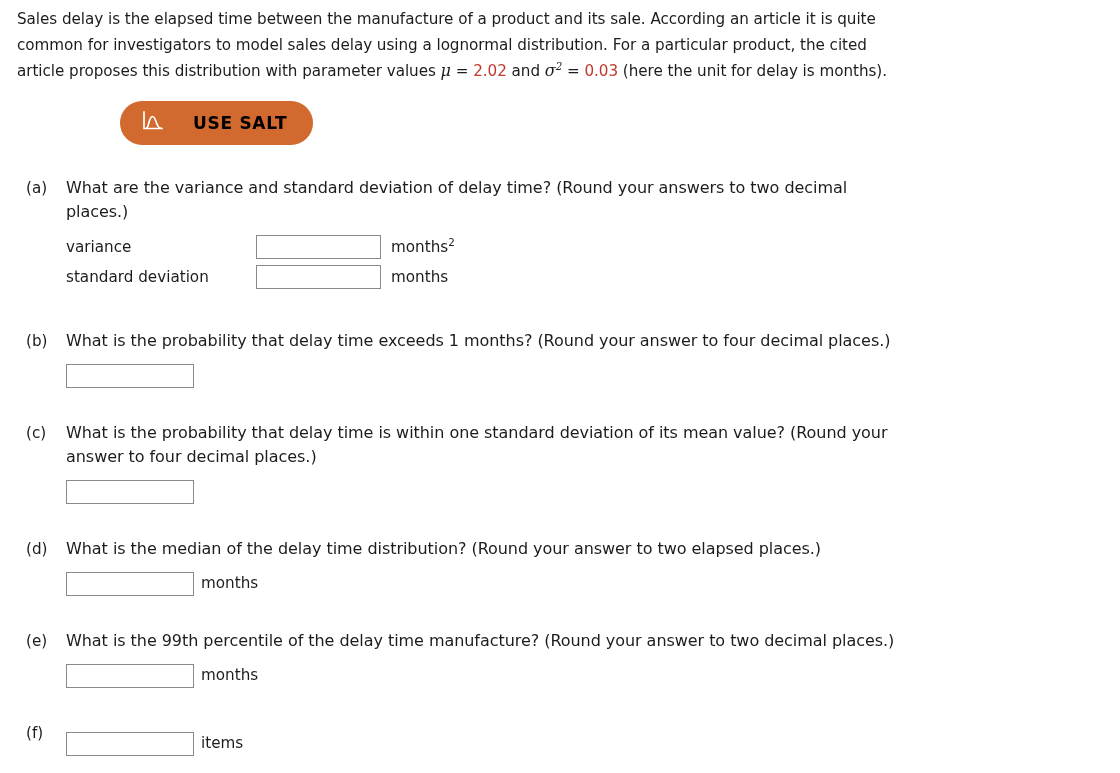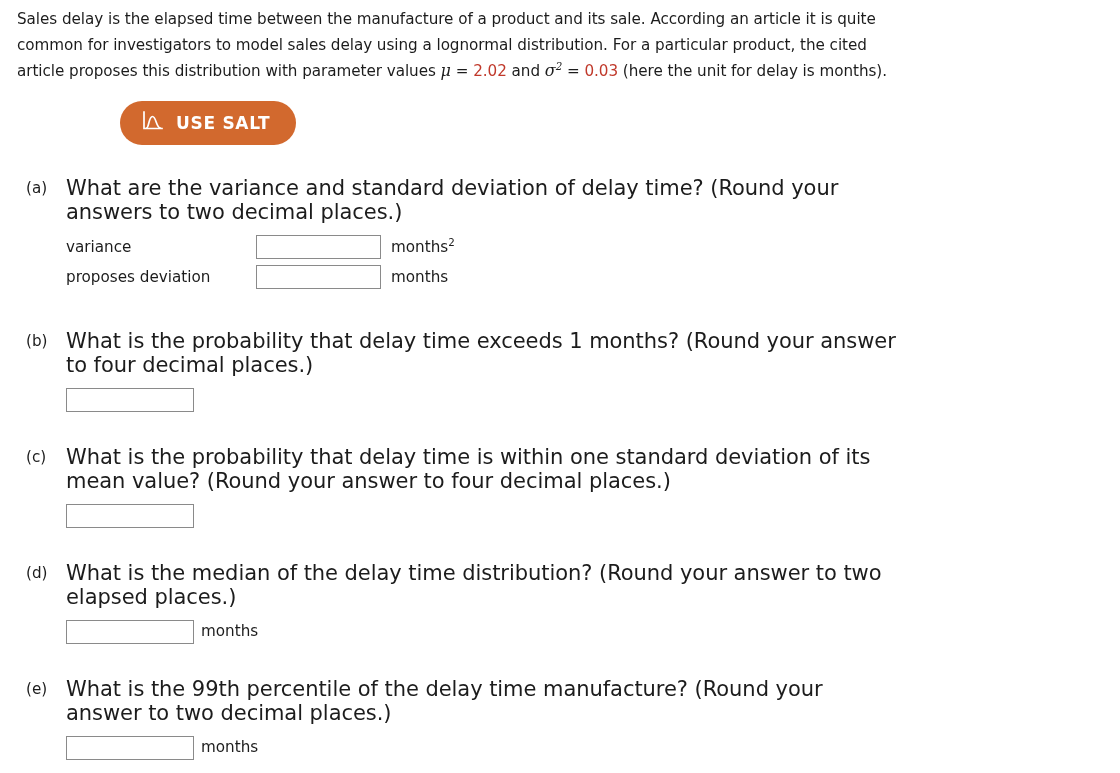--- a/index.html
+++ b/index.html
@@ -44,23 +44,23 @@
     line-height: 0;
   }
 
   
   .salt-wrap {
     padding: 17px 0 0 120px;
   }
   .salt-btn {
     display: inline-flex;
     align-items: center;
-    gap: 12px;
+    gap: 29px;
     background: #d2692e;
-    color: #ffffff;
+    color: #000000;
     border: none;
     border-radius: 24px;
     padding: 10px 26px 10px 22px;
     font-family: "DejaVu Sans", "Liberation Sans", sans-serif;
     font-size: 17px;
     font-weight: bold;
     letter-spacing: 0.7px;
     cursor: pointer;
   }
   .salt-icon { display: block; }
@@ -75,21 +75,21 @@
     flex: 0 0 40px;
     font-size: 15.2px;
     line-height: 24px;
     color: #1c1c1c;
   }
   .q-body {
     flex: 1 1 auto;
     min-width: 0;
   }
   .q-text {
-    font-size: 21px;
+    font-size: 16px;
     line-height: 24px;
     color: #1c1c1c;
     letter-spacing: -0.05px;
     white-space: normal;
   }
 
   
   .inp {
     border: 1px solid #8a8a8a;
     background: #ffffff;
@@ -166,21 +166,21 @@
             <tr>
           <td class="ans-lbl">variance</td>
           <td class="ans-field">
             <input class="inp" type="text" value="" style="">
           </td>
           <td>
             <span>months</span><span class="sup">2</span>
           </td>
         </tr>
         <tr>
-          <td class="ans-lbl">proposes deviation</td>
+          <td class="ans-lbl">standard deviation</td>
           <td class="ans-field">
             <input class="inp" type="text" value="" style="">
           </td>
           <td>
             <span>months</span>
           </td>
         </tr>
       </tbody>
         </table>
     </div>

